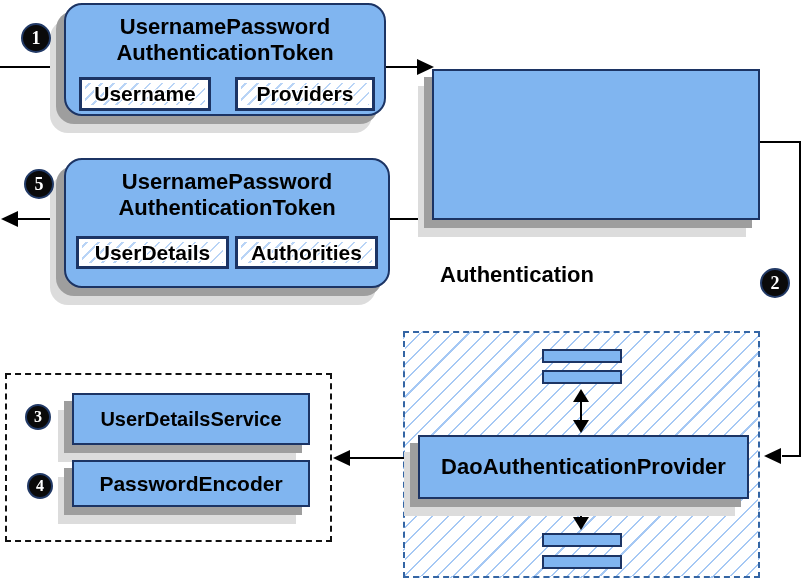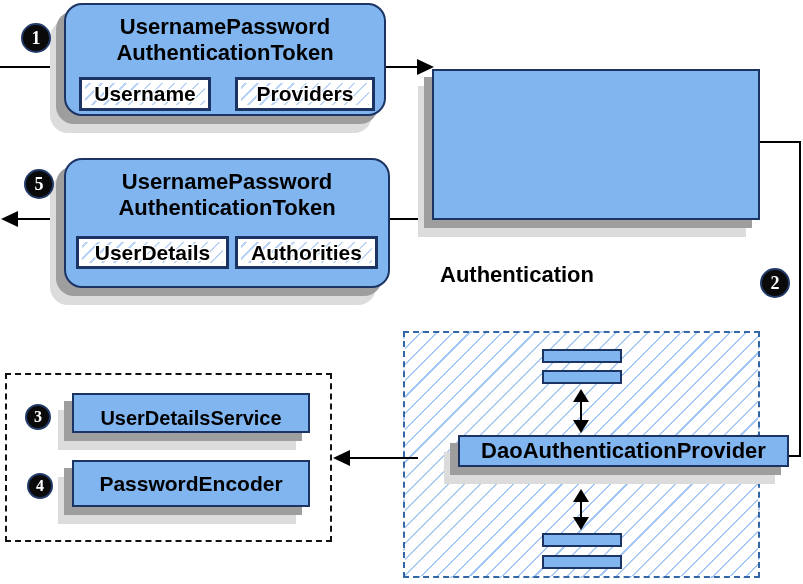--- a/index.html
+++ b/index.html
@@ -117,25 +117,25 @@
       <span style="display:block">AuthenticationToken</span>
     </div>
     <div class="hatchbox" style="left:169px;top:76px;width:143px;height:33px;">
       <span class="hatch-label">Authorities</span>
     </div>
     <div class="hatchbox" style="left:10px;top:76px;width:153px;height:33px;">
       <span class="hatch-label">UserDetails</span>
     </div>
   </div>
 
-  <div class="node" style="left:418px;top:435px;width:331px;height:32px;display:flex;align-items:center;justify-content:center;margin-left:40px;">
+  <div class="node" style="left:418px;top:435px;width:331px;height:64px;display:flex;align-items:center;justify-content:center;">
     <span class="node-title" style="font-size:22px;">DaoAuthenticationProvider</span>
   </div>
 
-  <div class="node" style="left:72px;top:393px;width:238px;height:40px;display:flex;align-items:flex-end;justify-content:center;">
+  <div class="node" style="left:72px;top:393px;width:238px;height:52px;display:flex;align-items:center;justify-content:center;">
     <span class="node-title" style="font-size:20px;">UserDetailsService</span>
   </div>
 
   <div class="node" style="left:72px;top:460px;width:238px;height:47px;display:flex;align-items:center;justify-content:center;">
     <span class="node-title" style="font-size:21px;">PasswordEncoder</span>
   </div>
 
   <div class="badge big" style="left:21px;top:23px;">1</div>
   <div class="badge big" style="left:760px;top:268px;">2</div>
   <div class="badge small" style="left:25px;top:404px;">3</div>

